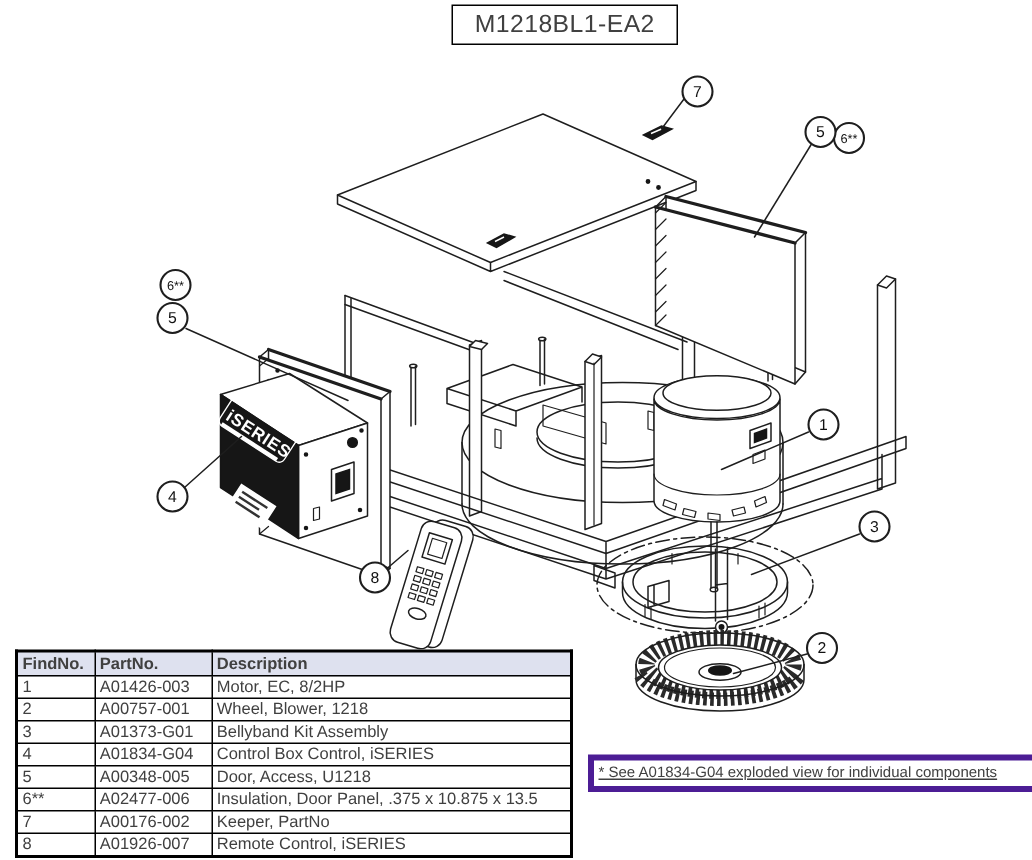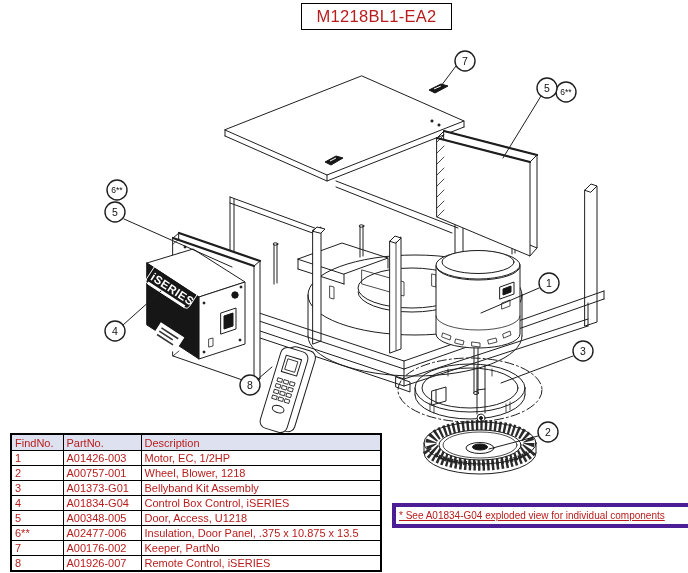--- a/index.html
+++ b/index.html
@@ -1,35 +1,35 @@
 <!DOCTYPE html>
 <html><head>
 <meta charset="utf-8">
 <style>
   html,body{margin:0;padding:0;background:#fff;}
   .page{position:relative;width:688px;height:573px;background:#fff;overflow:hidden;
-        font-family:"Liberation Sans",sans-serif;color:#b91c1c;}
+        font-family:"Liberation Sans",sans-serif;color:#404040;}
   .title-box{position:absolute;left:301px;top:3px;width:149px;height:25px;
              border:1.5px solid #000;display:flex;align-items:center;justify-content:center;
              font-size:16.5px;letter-spacing:.3px;background:#fff;}
   svg.diagram{position:absolute;left:0;top:0;}
   .ln{fill:none;stroke:#1e1e1e;stroke-width:1;stroke-linejoin:round;stroke-linecap:round;}
   .fw{fill:#ffffff;}
   .dk{fill:#161616;stroke:#161616;}
   .thk{stroke-width:2.2;}
   .thin{stroke-width:.8;}
   .callout circle{fill:#fff;stroke:#1e1e1e;stroke-width:1.4;}
   .callout text{fill:#111;stroke:none;font:10.5px "Liberation Sans",sans-serif;text-anchor:middle;}
   .callout text.sm{font-size:8.5px;}
   .badge-text{fill:#fff;stroke:none;font:bold 11.5px "Liberation Sans",sans-serif;letter-spacing:.5px;}
   table.parts{position:absolute;left:10px;top:433px;border-collapse:collapse;background:#fff;
               font-size:11px;table-layout:fixed;}
   table.parts,table.parts th,table.parts td{border:1px solid #000;}
   table.parts{border:2px solid #000;}
-  table.parts th{background:#dee1ef;text-align:left;font-weight:normal;padding:1px 3px;height:13px;}
+  table.parts th{background:#dee1ef;text-align:left;font-weight:bold;padding:1px 3px;height:13px;}
   table.parts td{padding:.5px 3px;height:13px;white-space:nowrap;overflow:hidden;}
   .note{position:absolute;left:392px;width:287px;border:4px solid #4c1d95;background:#fff;
         font-size:10px;line-height:1.3;padding:2px 3px;text-decoration:underline;}
   .note1{top:503px;}
   .note2{top:528px;}
 </style>
 </head>
 <body>
 
 <div class="page">
@@ -267,21 +267,21 @@
       <tr>
         <th>FindNo.</th>
         <th>PartNo.</th>
         <th>Description</th>
       </tr>
     </thead>
     <tbody>
         <tr>
           <td>1</td>
           <td>A01426-003</td>
-          <td>Motor, EC, 1/2HP</td>
+          <td>Motor, EC, 8/2HP</td>
         </tr>
         <tr>
           <td>2</td>
           <td>A00757-001</td>
           <td>Wheel, Blower, 1218</td>
         </tr>
         <tr>
           <td>3</td>
           <td>A01373-G01</td>
           <td>Bellyband Kit Assembly</td>

